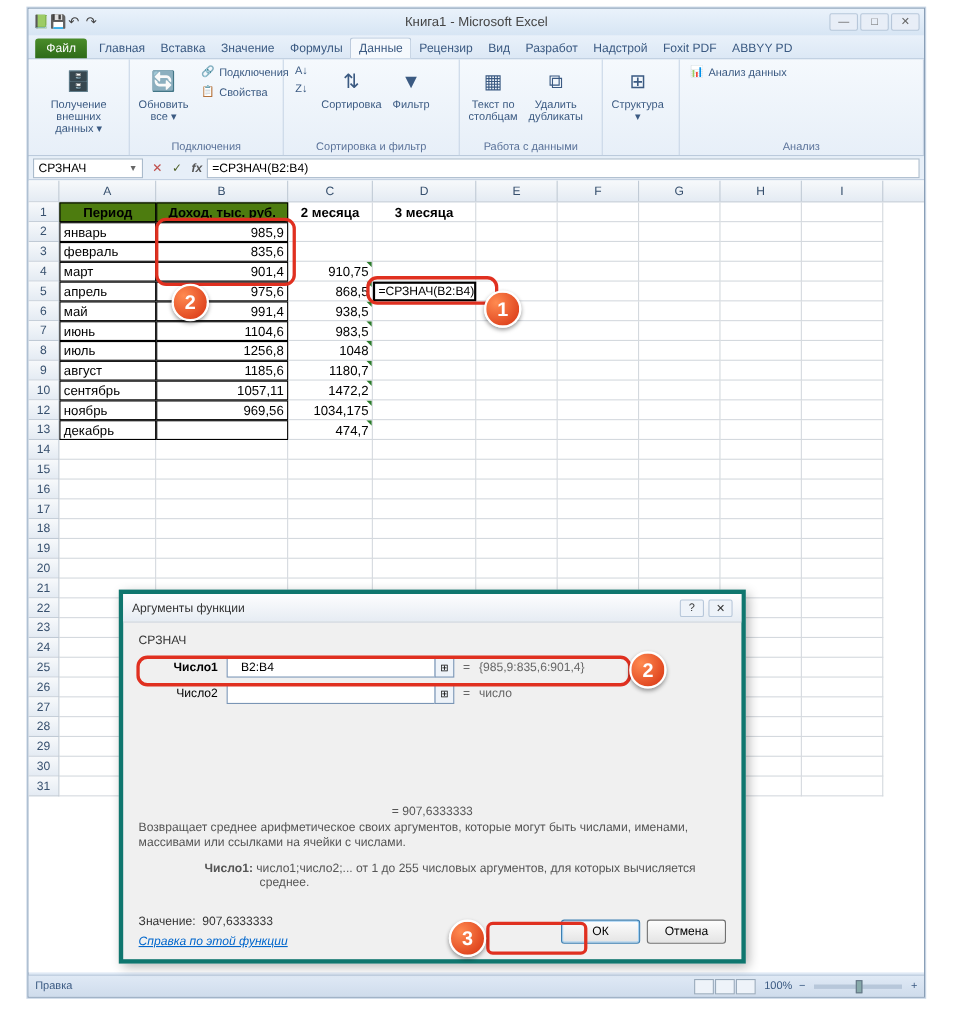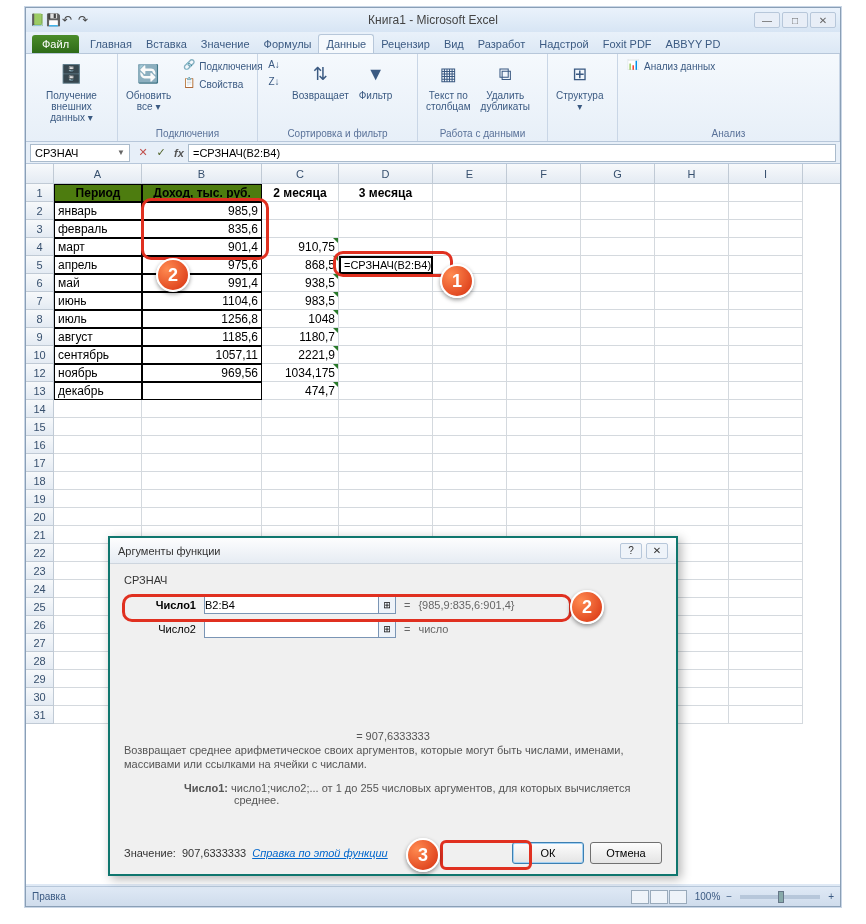--- a/index.html
+++ b/index.html
@@ -53,29 +53,29 @@
 .cell.hdr { background: #4d7c0f; font-weight: bold; justify-content: center; border: 1px solid #000; }
 .cell.b { border: 1px solid #000; }
 .cell.tri::after { content: ''; position: absolute; top: 0; right: 0; width: 0; height: 0; border-left: 5px solid transparent; border-top: 5px solid #2a7a2a; }
 .cell.editing { background: #fff; border: 2px solid #000; z-index: 2; font-size: 11px; }
 
 
 .callout { position: absolute; border: 3px solid #e03020; border-radius: 10px; pointer-events: none; z-index: 5; }
 .badge { position: absolute; width: 34px; height: 34px; border-radius: 50%; background: radial-gradient(circle at 30% 30%, #ff8a50, #d63010); border: 2px solid #fff; box-shadow: 0 2px 4px rgba(0,0,0,.4); color: #fff; font-weight: bold; font-size: 18px; display: flex; align-items: center; justify-content: center; z-index: 20; }
 
 
-.dialog { position: absolute; left: 108px; top: 536px; width: 570px; height: 340px; background: #f0f0f0; border: 2px solid #0f766e; box-shadow: 3px 3px 10px rgba(0,0,0,.3); font-size: 11px; z-index: 10; }
+.dialog { position: absolute; left: 108px; top: 536px; width: 570px; height: 340px; background: #f0f0f0; border: 4px solid #0f766e; box-shadow: 3px 3px 10px rgba(0,0,0,.3); font-size: 11px; z-index: 10; }
 .dlg-title { height: 26px; background: linear-gradient(#fdfdfe,#e6ecf3); border-bottom: 1px solid #cdd5de; display: flex; align-items: center; padding: 0 8px; color: #333; }
 .dlg-title .dbtns { margin-left: auto; display: flex; gap: 4px; }
 .dlg-title .dbtn { width: 22px; height: 16px; border: 1px solid #b7c7da; background: #eef3f9; border-radius: 2px; font-size: 10px; display: flex; align-items: center; justify-content: center; cursor: pointer; }
 .dlg-body { padding: 10px 14px; position: relative; height: calc(100% - 26px); }
 .dlg-body .fn-name { font-size: 11px; color: #333; margin-bottom: 8px; }
 .arg-row { display: flex; align-items: center; height: 22px; margin-bottom: 2px; }
 .arg-row .lbl { width: 80px; text-align: right; padding-right: 8px; }
-.arg-row .inp { width: 175px; height: 18px; background: #fff; border: 1px solid #7a95b5; padding: 0 0; display: flex; align-items: center; }
+.arg-row .inp { width: 190px; height: 18px; background: #fff; border: 1px solid #7a95b5; padding: 0 12px; display: flex; align-items: center; }
 .arg-row .pick { width: 18px; height: 18px; border: 1px solid #7a95b5; background: #eef3f9; margin-left: -1px; display: flex; align-items: center; justify-content: center; cursor: pointer; font-size: 9px; }
 .arg-row .eq { margin: 0 8px; color: #666; }
 .arg-row .val { color: #666; }
 .dlg-body .result-line { margin-top: 90px; text-align: center; color: #555; }
 .dlg-body .desc { margin-top: 1px; color: #555; line-height: 1.3; }
 .dlg-body .desc2 { margin-top: 10px; color: #555; padding-left: 110px; text-indent: -50px; }
 .dlg-footer { position: absolute; bottom: 10px; left: 14px; right: 14px; display: flex; align-items: center; }
 .dlg-footer .res { color: #333; }
 .dlg-footer .link { color: #0066cc; text-decoration: underline; cursor: pointer; margin-left: 0; font-style: italic; }
 .dlg-footer .spacer { flex: 1; }
@@ -164,21 +164,21 @@
         <div style="display:flex;flex-direction:column;font-size:11px;gap:1px">
           <div class="rbtn-sm">
               <span class="i">A↓</span>
             </div>
           <div class="rbtn-sm">
               <span class="i">Z↓</span>
             </div>
         </div>
         <div class="rbtn">
             <div class="icon">⇅</div>
-            <div class="t">Возвращает</div>
+            <div class="t">Сортировка</div>
           </div>
         <div class="rbtn">
             <div class="icon">▼</div>
             <div class="t">Фильтр</div>
           </div>
       </div>
       <div class="label">Сортировка и фильтр</div>
     </div>
     <div class="ribbon-group" style="width:130px">
       <div class="content">
@@ -348,21 +348,21 @@
           <div class="cell cw-E"></div>
           <div class="cell cw-F"></div>
           <div class="cell cw-G"></div>
           <div class="cell cw-H"></div>
           <div class="cell cw-I"></div>
         </div>
         <div class="row-strip">
           <div class="rh">10</div>
           <div class="cell cw-A b">сентябрь</div>
           <div class="cell cw-B b r">1057,11</div>
-          <div class="cell cw-C r tri">2221,9</div>
+          <div class="cell cw-C r tri">1472,2</div>
           <div class="cell cw-D"></div>
           <div class="cell cw-E"></div>
           <div class="cell cw-F"></div>
           <div class="cell cw-G"></div>
           <div class="cell cw-H"></div>
           <div class="cell cw-I"></div>
         </div>
         <div class="row-strip">
           <div class="rh">12</div>
           <div class="cell cw-A b">ноябрь</div>
@@ -658,21 +658,21 @@
     </div>
 
     <div class="callout" style="left:12px;top:30px;width:450px;height:28px"></div>
     <div class="badge" style="left:460px;top:26px">2</div>
 
     <div class="result-line">=  907,6333333</div>
     <div class="desc">Возвращает среднее арифметическое своих аргументов, которые могут быть числами, именами, массивами или ссылками на ячейки с числами.</div>
     <div class="desc2"><b>Число1:</b> <span>число1;число2;... от 1 до 255 числовых аргументов, для которых вычисляется среднее.</span></div>
 
     <div class="dlg-footer">
-      <div style="display:flex;flex-direction:row;gap:6px">
+      <div style="display:flex;flex-direction:column;gap:6px">
         <div class="res"><span>Значение:</span>&nbsp;&nbsp;<span>907,6333333</span></div>
         <div class="link">Справка по этой функции</div>
       </div>
       <div class="spacer"></div>
       <div class="dlg-btn primary">ОК</div>
       <div class="dlg-btn">Отмена</div>
     </div>
     <div class="callout" style="left:330px;bottom:4px;width:92px;height:30px;border-radius:6px"></div>
     <div class="badge" style="left:296px;bottom:2px">3</div>
   </div>

